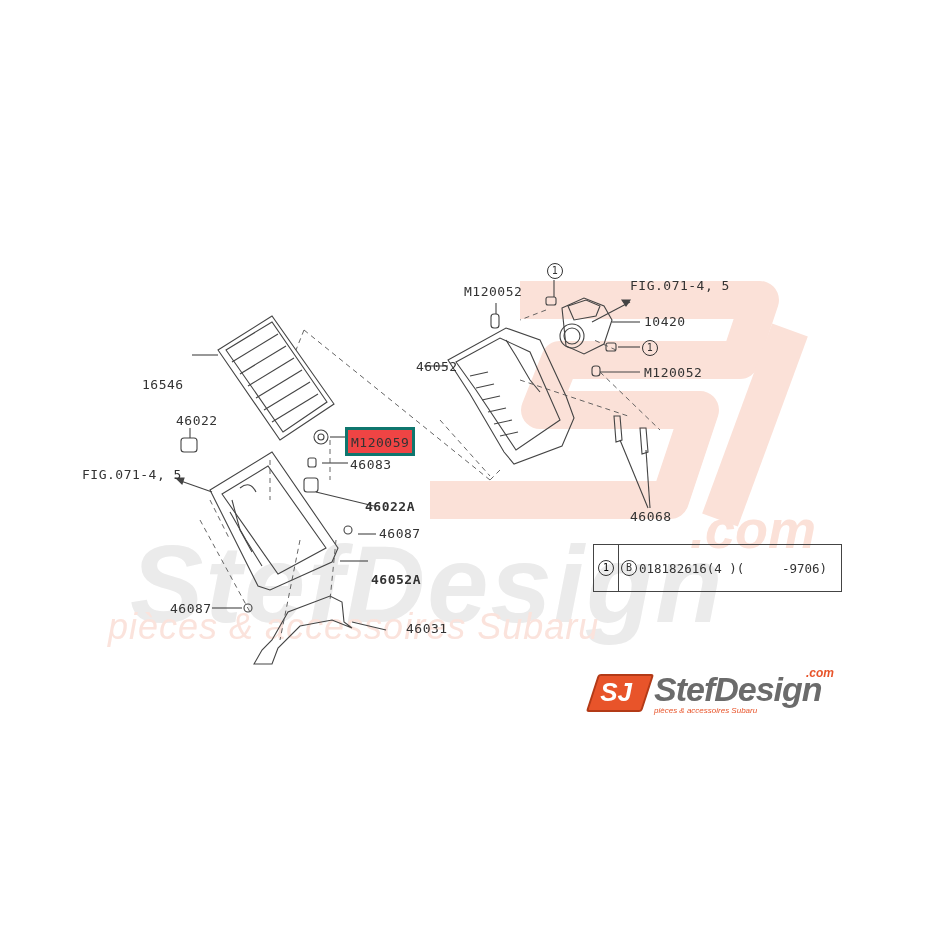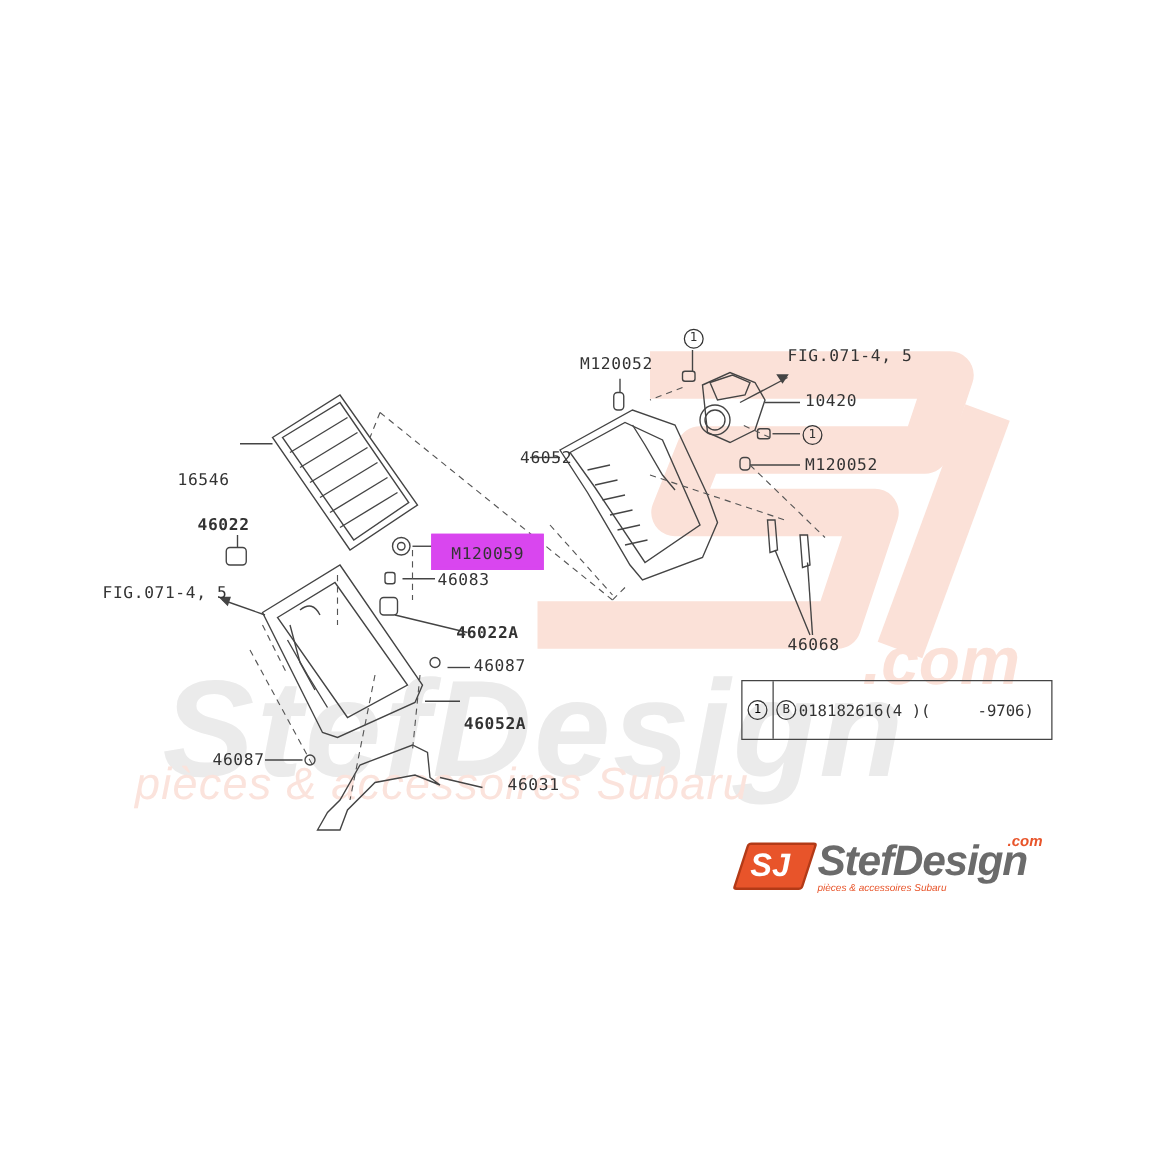--- a/index.html
+++ b/index.html
@@ -7,21 +7,21 @@
            font-family: "DejaVu Sans Mono", "Liberation Mono", monospace; }
     .canvas { position: absolute; left: 0; top: 0; width: 931px; height: 931px; }
     .wm-big { position: absolute; font-family: "Liberation Sans", sans-serif; font-style: italic;
               font-weight: bold; color: #ebebeb; letter-spacing: 2px; }
     .wm-sub { position: absolute; font-family: "Liberation Sans", sans-serif; font-style: italic;
               color: #fbe3dc; font-size: 36px; letter-spacing: 1px; }
     .wm-com { position: absolute; font-family: "Liberation Sans", sans-serif; font-style: italic;
               color: #fbe1d8; font-size: 54px; font-weight: bold; }
     .lbl { position: absolute; font-size: 13px; color: #333; white-space: nowrap; letter-spacing: 0.5px;
            font-family: "DejaVu Sans Mono", "Liberation Mono", monospace; line-height: 1; }
-    .hl { position: absolute; border: 3px solid #d946ef; padding: 2px 13px; background: #d946ef; }
+    .hl { position: absolute; border: 3px solid #0f766e; padding: 2px 3px; background: #ef4444; }
     .circle-num { display: inline-block; width: 14px; height: 14px; border: 1px solid #333; border-radius: 50%;
                   font-size: 10px; text-align: center; line-height: 14px; }
     .legend { position: absolute; left: 593px; top: 544px; width: 247px; height: 46px;
               border: 1px solid #444; border-left: 1px solid #444; display: flex; background: transparent; }
     .legend .c1 { width: 24px; border-right: 1px solid #444; display: flex; align-items: center; justify-content: center; }
     .legend .c2 { flex: 1; display: flex; align-items: center; padding-left: 2px; font-size: 12.5px; color: #333;
                   font-family: "DejaVu Sans Mono", "Liberation Mono", monospace; white-space: pre; }
     .logo { position: absolute; left: 592px; top: 668px; width: 256px; height: 50px; }
     .logo-badge { position: absolute; left: 0; top: 6px; width: 52px; height: 34px; background: #e8542a;
                   transform: skewX(-18deg); border: 2px solid #b33a17; border-radius: 3px; }
@@ -141,21 +141,21 @@
       <line x1="520" y1="380" x2="628" y2="416"></line>
       <line x1="600" y1="372" x2="660" y2="430"></line>
       <line x1="440" y1="420" x2="490" y2="476"></line>
       <line x1="500" y1="470" x2="490" y2="480"></line>
       <line x1="546" y1="310" x2="520" y2="320"></line>
       <line x1="616" y1="350" x2="594" y2="340"></line>
     </g>
   </svg>
 
   <div class="lbl" style="left:142px; top:348px;margin-top:30px;">16546</div>
-  <div class="lbl" style="left:158px; top:414px;font-weight:bold;">46022</div>
+  <div class="lbl" style="left:176px; top:414px;">46022</div>
   <div class="lbl" style="left:82px; top:468px;">FIG.071-4, 5</div>
   <div class="hl" style="left:345px; top:427px;">
     <span class="lbl" style="position:static;">M120059</span>
   </div>
   <div class="lbl" style="left:350px; top:458px;text-align:right;">46083</div>
   <div class="lbl" style="left:365px; top:500px;font-weight:bold;">46022A</div>
   <div class="lbl" style="left:379px; top:527px;">46087</div>
   <div class="lbl" style="left:371px; top:573px;font-weight:bold;">46052A</div>
   <div class="lbl" style="left:170px; top:602px;">46087</div>
   <div class="lbl" style="left:406px; top:622px;">46031</div>

